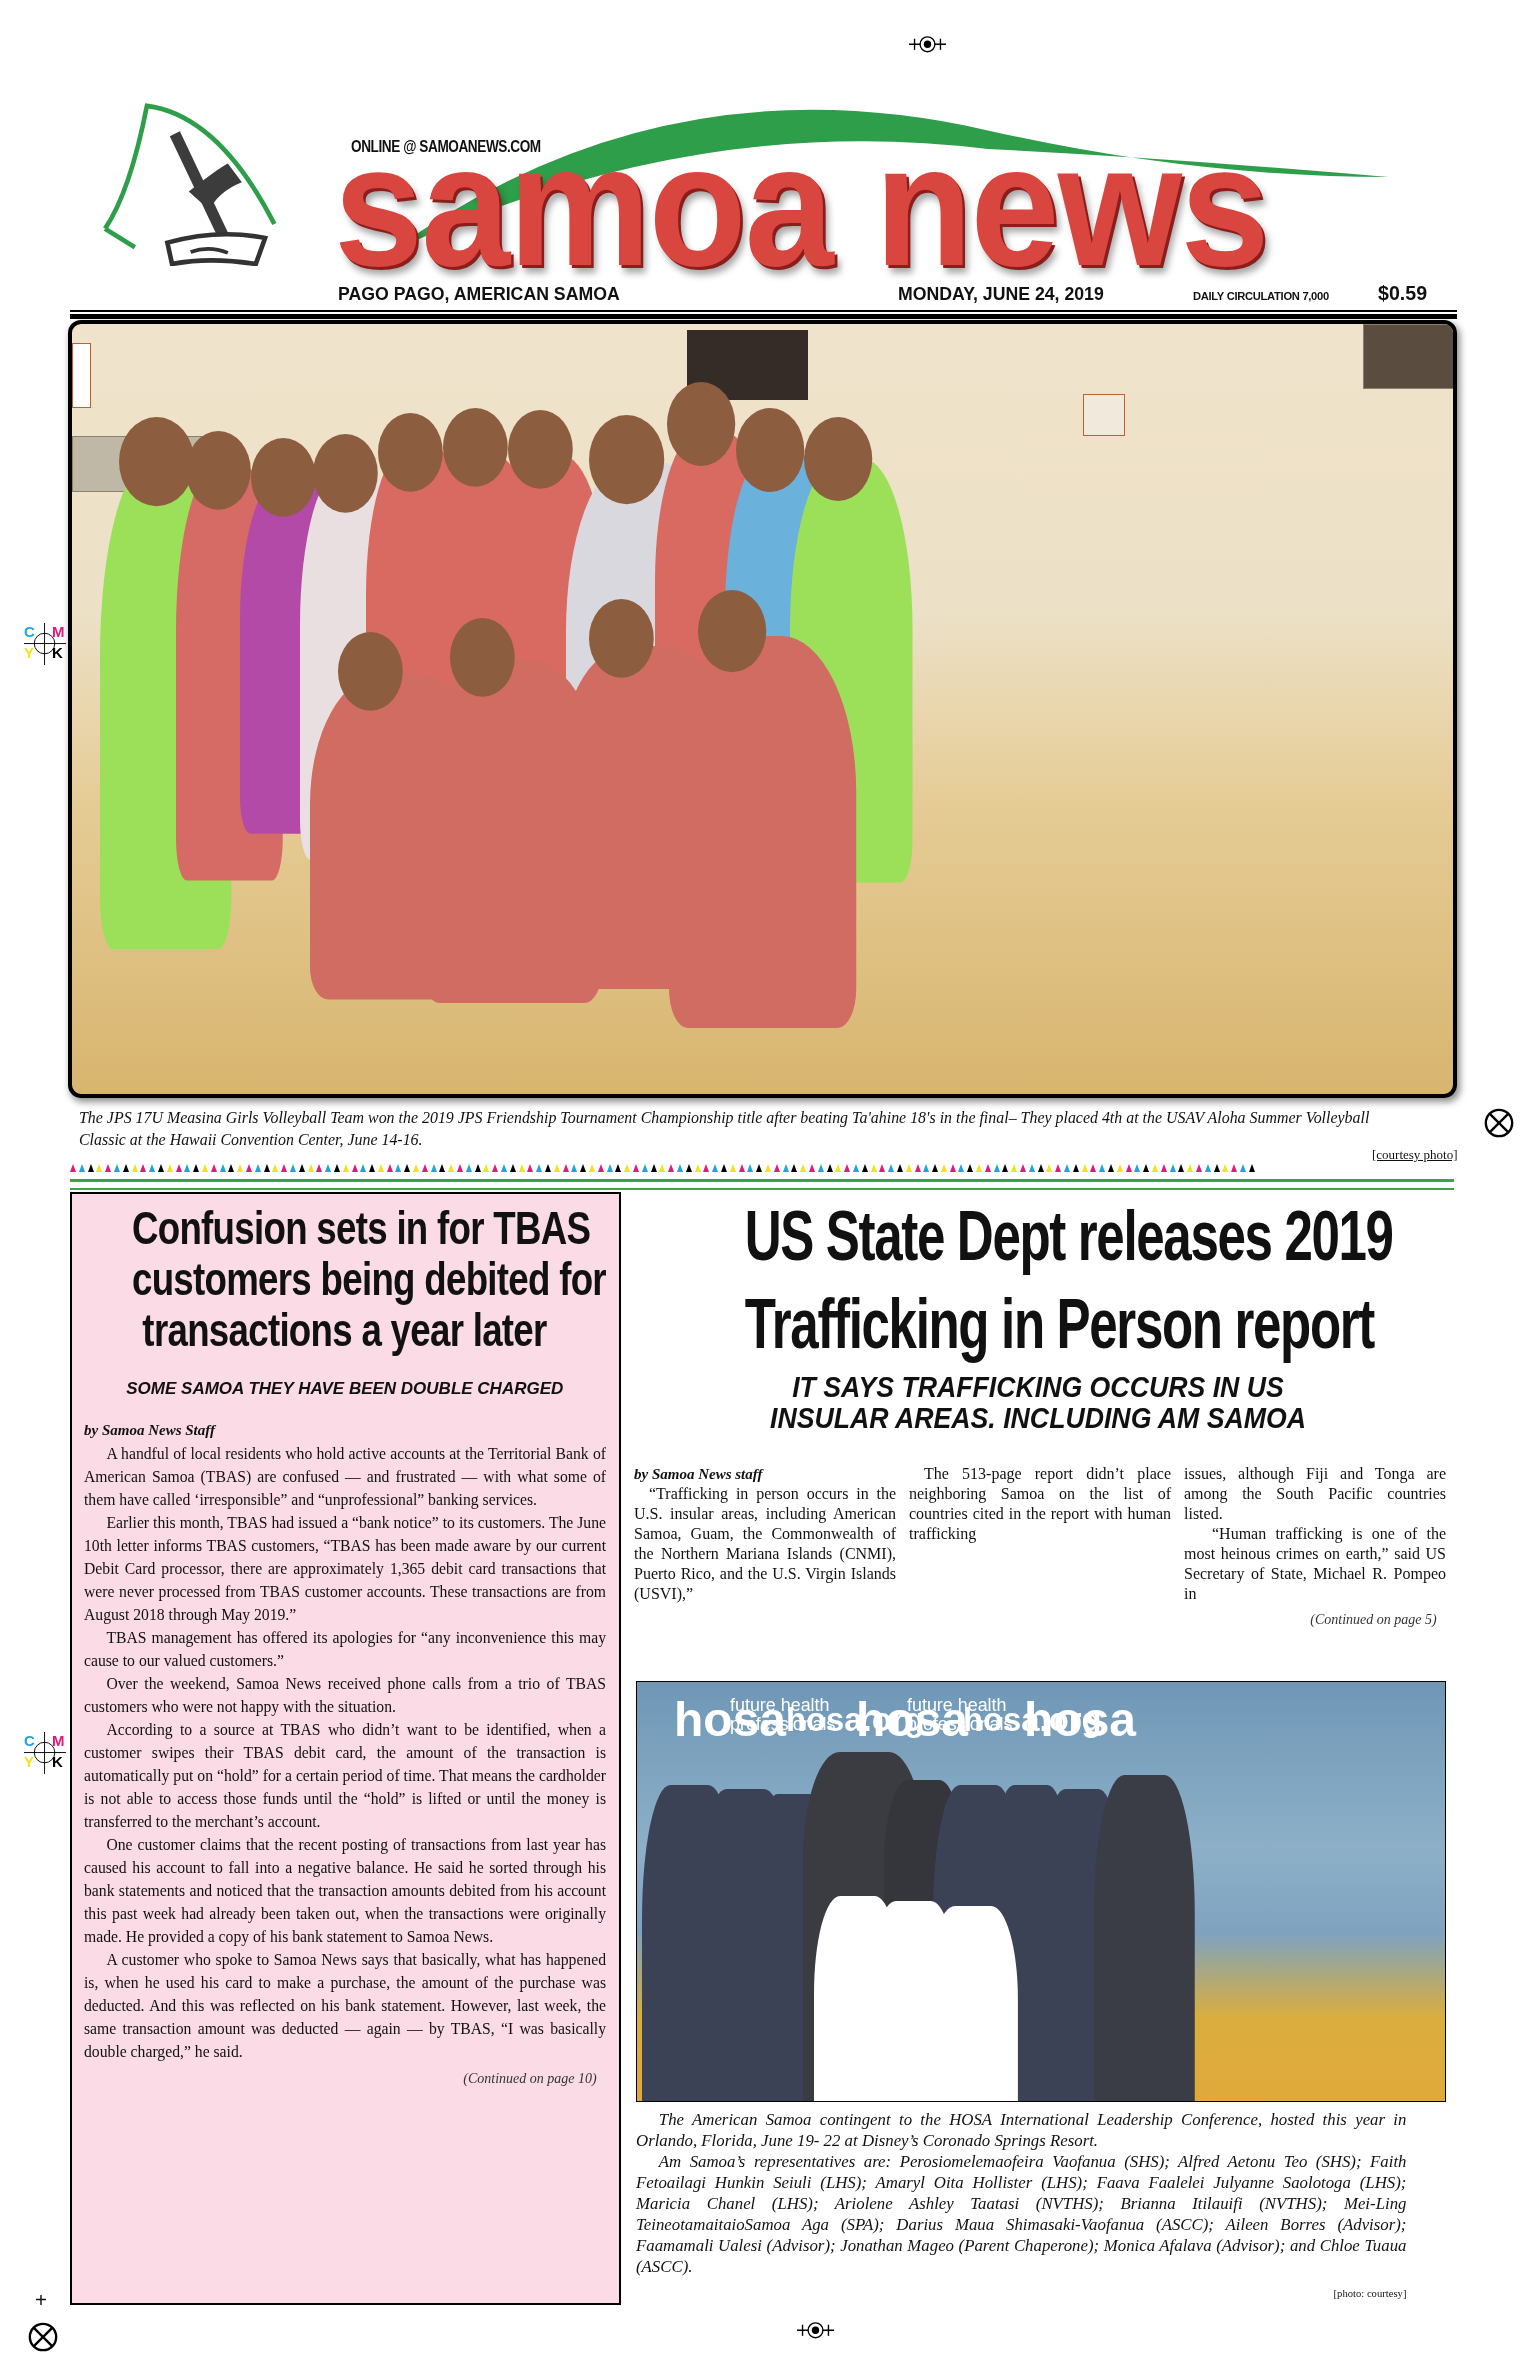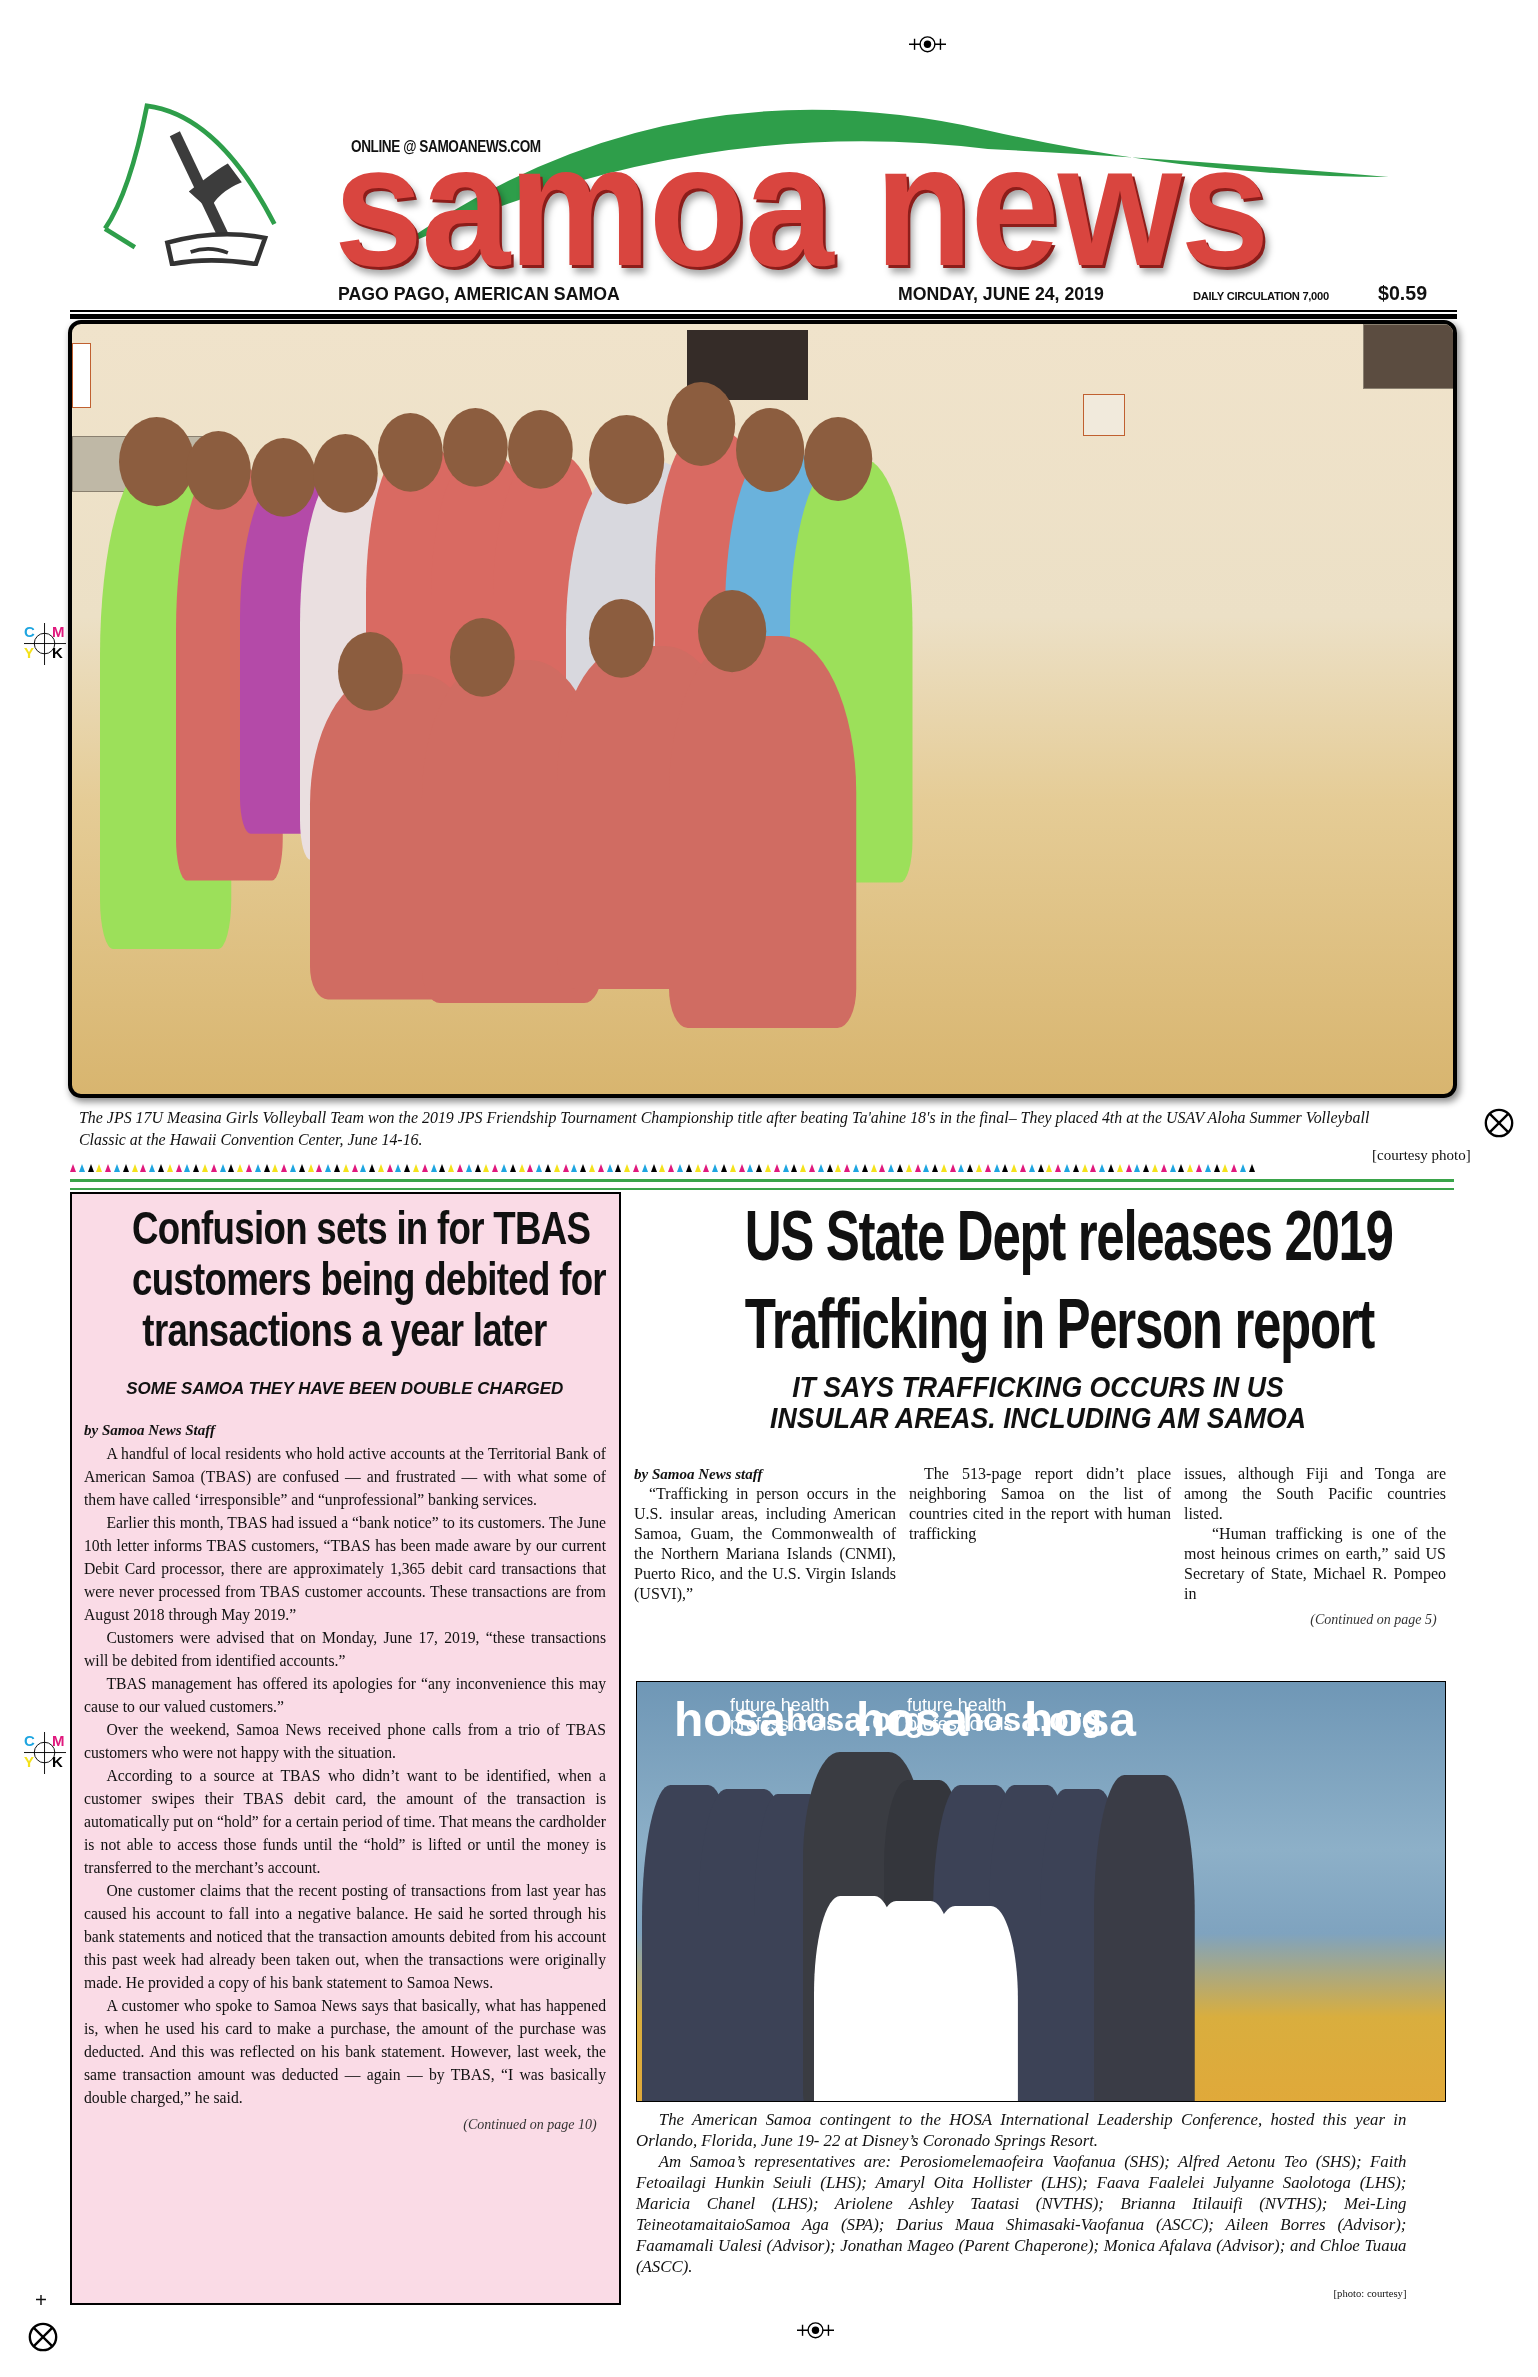--- a/index.html
+++ b/index.html
@@ -31,21 +31,21 @@
   .rule-thick { position: absolute; left: 70px; width: 1387px; height: 4.7px; background: #000; }
 
   
   .photo-top { position: absolute; left: 68px; top: 320px; width: 1389px; height: 778px; border: 4.7px solid #000; border-radius: 13px; overflow: hidden; background: linear-gradient(180deg, #f0e3cb 0%, #ece0c6 38%, #e5cc96 62%, #d8b56f 100%); box-shadow: 2.8px 3.7px 7.5px rgba(0,0,0,0.45); }
   .photo-top .wall-window { position: absolute; background: #bfb8a6; border: 1.9px solid #8a8070; }
   .photo-top .scoreboard { position: absolute; left: 615px; top: 5.6px; width: 121px; height: 70px; background: #352c28; }
   .photo-top .person { position: absolute; border-radius: 40% 40% 10% 10%; }
   .photo-top .head { position: absolute; border-radius: 50%; background: #8c5d3f; }
 
   .caption { position: absolute; font-style: italic; font-size: 17.7px; line-height: 22.4px; font-family: "Liberation Serif", serif; transform: scaleX(0.9); transform-origin: left; }
-  .credit { position: absolute; font-size: 15px; font-family: "Liberation Serif", serif; }
+  .credit { position: absolute; font-size: 13px; font-family: "Liberation Serif", serif; text-decoration: underline; }
 
   .triangles { position: absolute; left: 70px; top: 1164px; width: 1384px; height: 9.3px; display: flex; gap: 2.8px; overflow: hidden; }
   .triangles span { width: 0; height: 0; border-left: 3.7px solid transparent; border-right: 3.7px solid transparent; border-bottom: 8.4px solid #000; flex: none; }
   .green-rule { position: absolute; left: 70px; width: 1384px; height: 2.8px; background: #3aa44a; }
 
   
   .box-left { position: absolute; left: 70px; top: 1192px; width: 551px; height: 1113px; background: #fadbe6; border: 2.8px solid #000; }
   .h-left { position: absolute; left: 0; top: 7.5px; width: 545px; text-align: center; font-family: "Liberation Sans", sans-serif; font-weight: bold; font-size: 47px; line-height: 51px; letter-spacing: -0.9px; transform: scaleX(0.78); transform-origin: center top; white-space: nowrap; }
   .sub-left { position: absolute; left: 9.3px; top: 185px; width: 527px; text-align: center; font-family: "Liberation Sans", sans-serif; font-weight: bold; font-style: italic; font-size: 17px; }
   .byline { font-weight: bold; font-style: italic; font-size: 15px; }
@@ -333,21 +333,20 @@
   <h1 class="h-left">
     <div>Confusion sets in for TBAS</div>
     <div>customers being debited for</div>
     <div>transactions a year later</div>
   </h1>
   <div class="sub-left">SOME SAMOA THEY HAVE BEEN   DOUBLE CHARGED</div>
   <div class="body-left">
     <div class="byline">by Samoa News Staff</div>
     <p>A handful of local residents who hold active accounts at the Territorial Bank of American Samoa (TBAS) are confused — and frustrated — with what some of them have called ‘irresponsible” and “unprofessional” banking services.</p>
     <p>Earlier this month, TBAS had issued a “bank notice” to its customers. The June 10th letter informs TBAS customers, “TBAS has been made aware by our current Debit Card processor, there are approximately 1,365 debit card transactions that were never processed from TBAS customer accounts. These transactions are from August 2018 through May 2019.”</p>
-    <p>Customers were advised that on Monday, June 17, 2019, “these transactions will be debited from identified accounts.”</p>
     <p>TBAS management has offered its apologies for “any inconvenience this may cause to our valued customers.”</p>
     <p>Over the weekend, Samoa News received phone calls from a trio of TBAS customers who were not happy with the situation.</p>
     <p>According to a source at TBAS who didn’t want to be identified, when a customer swipes their TBAS debit card, the amount of the transaction is automatically put on “hold” for a certain period of time. That means the cardholder is not able to access those funds until the “hold” is lifted or until the money is transferred to the merchant’s account.</p>
     <p>One customer claims that the recent posting of transactions from last year has caused his account to fall into a negative balance. He said he sorted through his bank statements and noticed that the transaction amounts debited from his account this past week had already been taken out, when the transactions were originally made. He provided a copy of his bank statement to Samoa News.</p>
     <p>A customer who spoke to Samoa News says that basically, what has happened is, when he used his card to make a purchase, the amount of the purchase was deducted. And this was reflected on his bank statement. However, last week, the same transaction amount was deducted — again — by TBAS, “I was basically double charged,” he said.</p>
     <div class="cont">(Continued on page 10)</div>
   </div>
 </article>
 
 <article>

